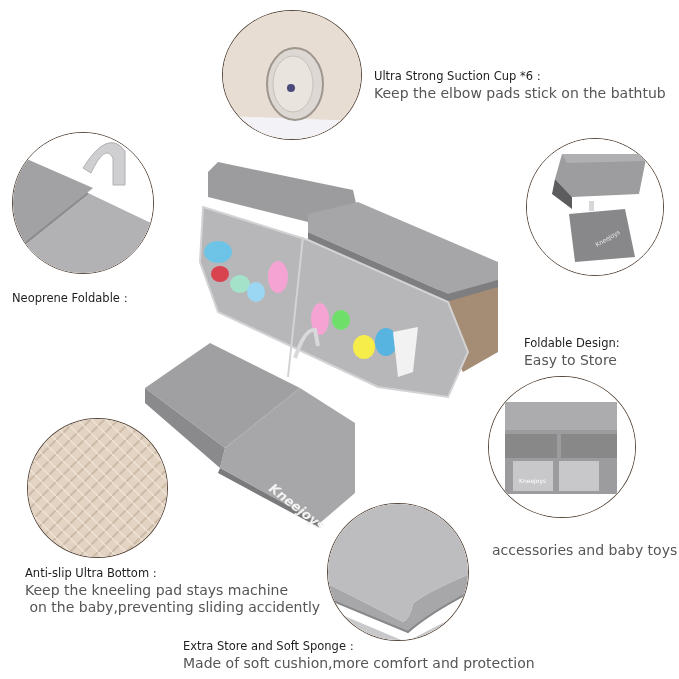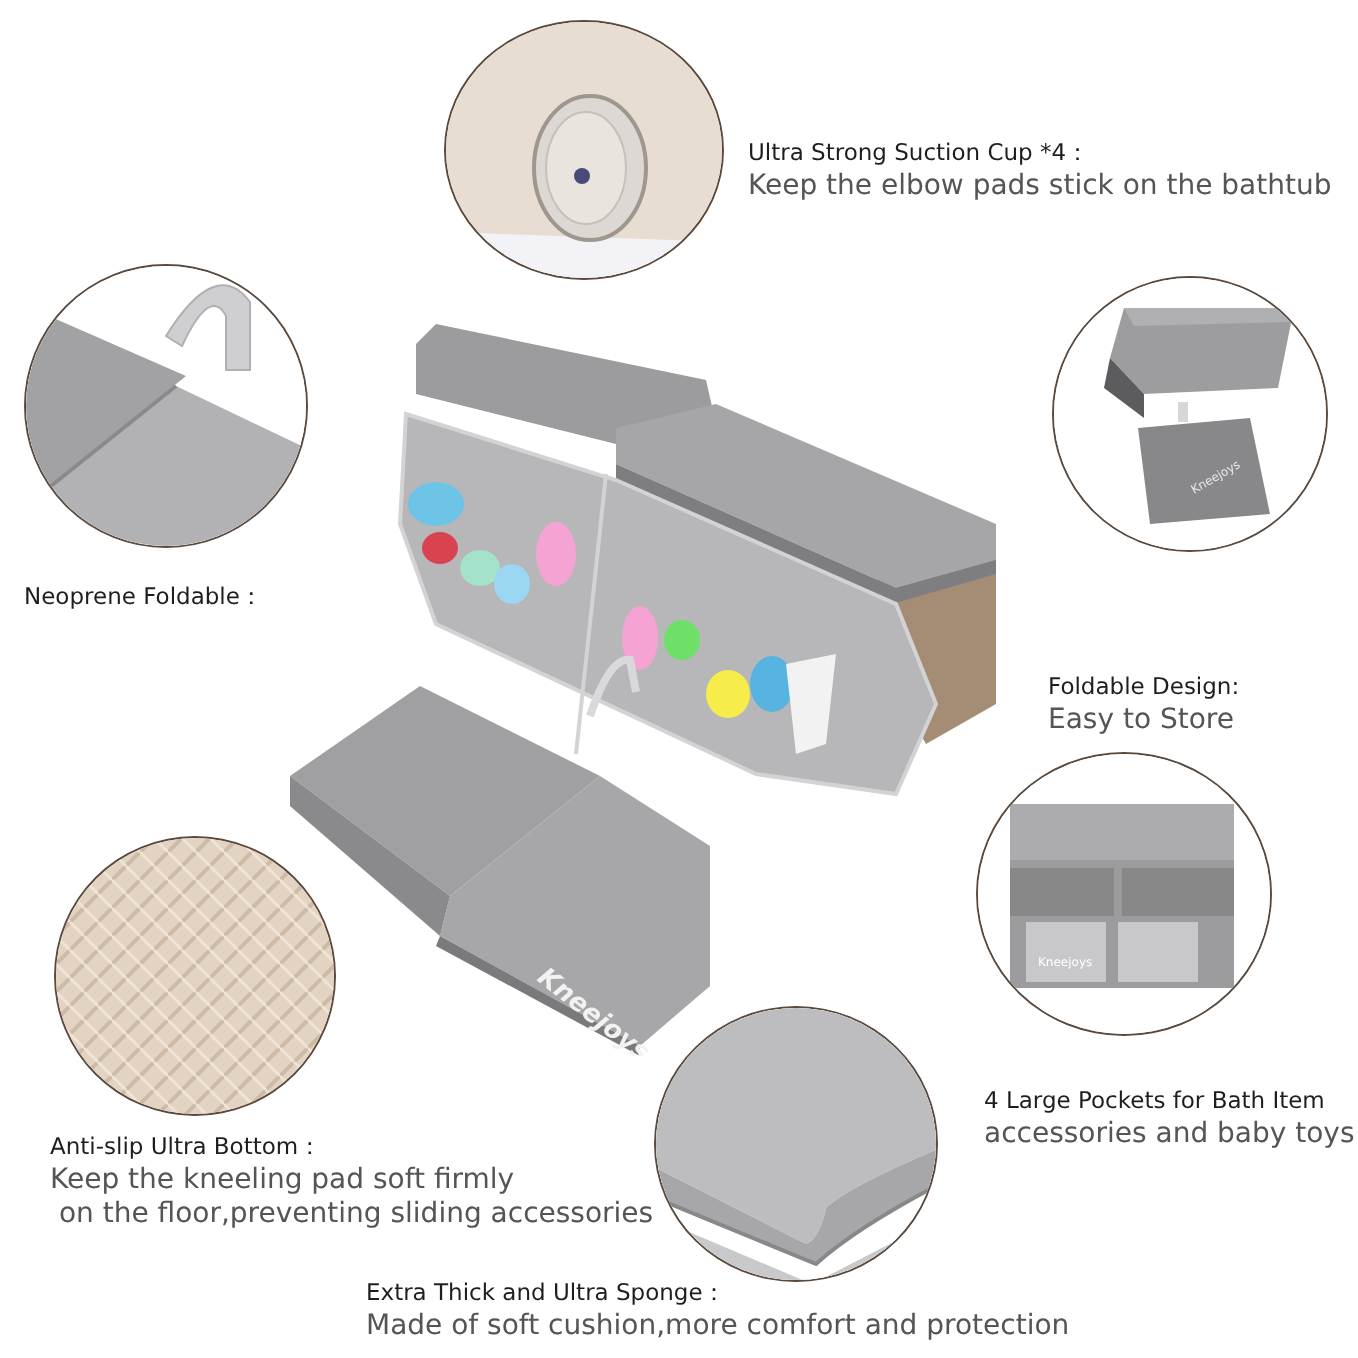--- a/index.html
+++ b/index.html
@@ -20,21 +20,21 @@
   <svg width="140" height="130">
     <rect width="140" height="130" fill="#e8ddd2"></rect>
     <path d="M0 105 L140 110 L140 130 L0 130 Z" fill="#f3f3f7"></path>
     <ellipse cx="72" cy="73" rx="28" ry="36" fill="#ddd8d3" stroke="#9f968e" stroke-width="2"></ellipse>
     <ellipse cx="70" cy="73" rx="20" ry="28" fill="#e9e4de" stroke="#c8c0b8" stroke-width="1"></ellipse>
     <circle cx="68" cy="77" r="4" fill="#4a4a7a"></circle>
   </svg>
 </div>
 
 <div class="feature" style="left:374px; top:68px;">
-  <div class="title">Ultra Strong Suction Cup *4：</div>
+  <div class="title">Ultra Strong Suction Cup *6：</div>
   <div class="desc">Keep the elbow pads stick on the bathtub</div>
 </div>
 
 <div class="circle" style="left:12px; top:132px; width:142px; height:142px;">
   <svg width="142" height="142">
     <rect width="142" height="142" fill="#ffffff"></rect>
     <path d="M0 20 L80 55 L0 120 Z" fill="#a2a2a4"></path>
     <path d="M70 35 Q 95 -5 112 18 L 112 52 L 100 52 L 100 25 Q 92 10 78 40 Z" fill="#cfcfd1" stroke="#b0b0b2" stroke-width="1"></path>
     <path d="M0 120 L75 60 L142 92 L142 142 L20 142 Z" fill="#b2b2b4"></path>
     <path d="M0 120 L75 60" stroke="#8a8a8c" stroke-width="2"></path>
@@ -116,35 +116,34 @@
         <path d="M0 7 L7 0 M7 14 L14 7" stroke="#cdbba8" stroke-width="2"></path>
         <path d="M0 7 L7 14 M7 0 L14 7" stroke="#efe3d6" stroke-width="1.5"></path>
       </pattern>
     </defs>
     <rect width="141" height="140" fill="url(#weave)"></rect>
   </svg>
 </div>
 
 <div class="feature" style="left:25px; top:565px;">
   <div class="title">Anti-slip Ultra Bottom：</div>
-  <div class="desc">Keep the kneeling pad soft firmly</div>
-  <div class="desc"> on the floor,preventing sliding accessories</div>
+  <div class="desc">Keep the kneeling pad stays machine</div>
+  <div class="desc"> on the baby,preventing sliding accidently</div>
 </div>
 
 <div class="circle" style="left:327px; top:503px; width:142px; height:138px;">
   <svg width="142" height="138">
     <rect width="142" height="138" fill="#ffffff"></rect>
     <path d="M0 0 L142 0 L142 70 Q 95 90 85 100 Q 82 115 75 118 L0 80 Z" fill="#bdbdc0"></path>
     <path d="M0 80 L75 118 Q 82 115 85 100 Q 95 90 142 70 L142 88 Q 100 110 80 128 L0 95 Z" fill="#a7a7aa"></path>
     <path d="M0 95 L80 128 Q 100 110 142 88" fill="none" stroke="#88888b" stroke-width="2"></path>
     <path d="M0 105 L78 138 L142 105 L142 138 L0 138 Z" fill="#c9c9cc"></path>
   </svg>
 </div>
 
 <div class="feature" style="left:492px; top:542px;">
-  <div class="title">4 Large Pockets for Bath Item</div>
   <div class="desc">accessories and baby toys</div>
 </div>
 
 <div class="feature" style="left:183px; top:638px;">
-  <div class="title">Extra Thick and Ultra Sponge：</div>
+  <div class="title">Extra Store and Soft Sponge：</div>
   <div class="desc">Made of soft cushion,more comfort and protection</div>
 </div>
 
 </body></html>

